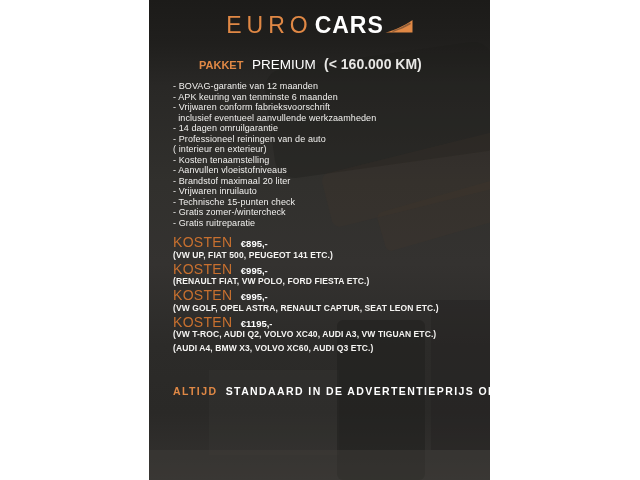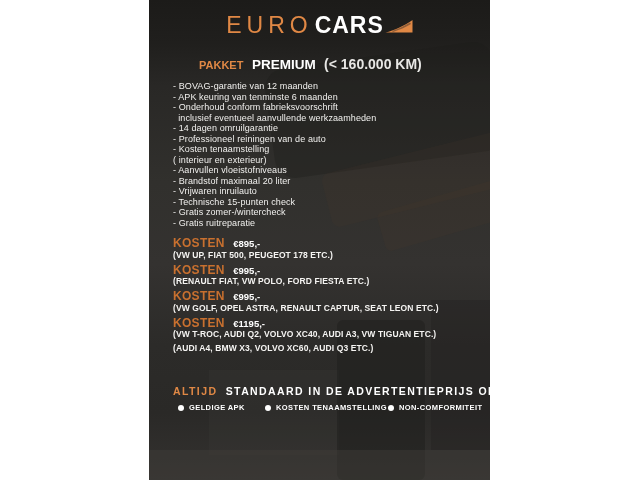--- a/index.html
+++ b/index.html
@@ -27,30 +27,30 @@
   .logo { position:absolute; left:0; top:12px; width:100%; text-align:center; white-space:nowrap; }
   .logo-euro { color:#e08845; font-size:23px; font-weight:400; letter-spacing:5px; }
   .logo-cars { color:#ffffff; font-size:23px; font-weight:bold; letter-spacing:1px; margin-left:2px; }
   .logo-swoosh { display:inline-block; vertical-align:baseline; margin-left:1px; }
 
   
   .content { position:absolute; left:24px; top:55px; width:300px; }
 
   .pkg-title { white-space:nowrap; }
   .pkg-title .accent { color:#e08845; font-size:11px; font-weight:bold;padding-left:26px; }
-  .pkg-title .main { color:#ffffff; font-size:13.5px; font-weight:bold; margin-left:4px; }
+  .pkg-title .main { color:#ffffff; font-size:13.5px; font-weight:normal; margin-left:4px; }
   .pkg-title .suffix { color:#e8e7e5; font-size:14px; font-weight:bold; margin-left:4px; }
 
   .features { margin-top:8px; }
   .feature-line { color:#f1f0ee; font-size:9px; line-height:10.5px; white-space:pre; letter-spacing:0.1px; }
 
   .pricing { margin-top:9px; }
   .price-block { margin-bottom:3px; }
   .price-row { white-space:nowrap; line-height:10.5px; }
-  .kosten-label { color:#c8702f; font-size:12px; font-weight:bold; letter-spacing:0.3px; }
+  .kosten-label { color:#c8702f; font-size:14px; font-weight:normal; letter-spacing:0.3px; }
   .kosten-price { color:#ffffff; font-size:9.5px; font-weight:bold; margin-left:4px; }
   .models-row { color:#f5f4f2; font-size:8.5px; font-weight:bold; line-height:11px; white-space:nowrap; letter-spacing:0.1px; }
 
   .footer { position:absolute; left:24px; top:385px; width:300px; }
   .footer-heading { white-space:nowrap; font-weight:bold; font-size:10.5px; letter-spacing:1.4px; }
   .footer-heading .accent { color:#e08845; }
   .footer-heading .main { color:#ffffff; margin-left:4px; }
   .footer-items { position:relative; height:14px; margin-top:6px; }
   .footer-item { position:absolute; top:0; white-space:nowrap; display:flex; align-items:center; }
   .footer-item .dot { width:6px; height:6px; border-radius:50%; background:#ffffff; margin-right:5px; flex:0 0 auto; }
@@ -89,41 +89,41 @@
     <div class="content">
       <div class="pkg-title">
         <span class="accent">PAKKET</span>
         <span class="main">PREMIUM</span>
         <span class="suffix">(&lt; 160.000 KM)</span>
       </div>
 
       <div class="features">
         <div class="feature-line">- BOVAG-garantie van 12 maanden</div>
         <div class="feature-line">- APK keuring van tenminste 6 maanden</div>
-        <div class="feature-line">- Onderhoud conform fabrieksvoorschrift</div>
+        <div class="feature-line">- Vrijwaren conform fabrieksvoorschrift</div>
         <div class="feature-line">  inclusief eventueel aanvullende werkzaamheden</div>
         <div class="feature-line">- 14 dagen omruilgarantie</div>
         <div class="feature-line">- Professioneel reiningen van de auto</div>
+        <div class="feature-line">( interieur en exterieur)</div>
         <div class="feature-line">- Kosten tenaamstelling</div>
-        <div class="feature-line">( interieur en exterieur)</div>
         <div class="feature-line">- Aanvullen vloeistofniveaus</div>
         <div class="feature-line">- Brandstof maximaal 20 liter</div>
         <div class="feature-line">- Vrijwaren inruilauto</div>
         <div class="feature-line">- Technische 15-punten check</div>
         <div class="feature-line">- Gratis zomer-/wintercheck</div>
         <div class="feature-line">- Gratis ruitreparatie</div>
       </div>
 
       <div class="pricing">
         <div class="price-block">
           <div class="price-row">
             <span class="kosten-label">KOSTEN</span>
             <span class="kosten-price">€895,-</span>
           </div>
-          <div class="models-row">(VW UP, FIAT 500, PEUGEOT 178 ETC.)</div>
+          <div class="models-row">(VW UP, FIAT 500, PEUGEOT 141 ETC.)</div>
         </div>
         <div class="price-block">
           <div class="price-row">
             <span class="kosten-label">KOSTEN</span>
             <span class="kosten-price">€995,-</span>
           </div>
           <div class="models-row">(RENAULT FIAT, VW POLO, FORD FIESTA ETC.)</div>
         </div>
         <div class="price-block">
           <div class="price-row">
@@ -143,30 +143,16 @@
           <div class="models-row">(AUDI A4, BMW X3, VOLVO XC60, AUDI Q3 ETC.)</div>
         </div>
       </div>
     </div>
 
     <div class="footer">
       <div class="footer-heading">
         <span class="accent">ALTIJD</span>
         <span class="main">STANDAARD IN DE ADVERTENTIEPRIJS OPGENOMEN:</span>
       </div>
-      <div class="footer-items">
-        <div class="footer-item fi-0">
-          <span class="dot"></span>
-          <span class="label">GELDIGE APK</span>
-        </div>
-        <div class="footer-item fi-1">
-          <span class="dot"></span>
-          <span class="label">KOSTEN TENAAMSTELLING</span>
-        </div>
-        <div class="footer-item fi-2">
-          <span class="dot"></span>
-          <span class="label">NON-COMFORMITEIT</span>
-        </div>
-      </div>
     </div>
 
   </div>
 </div>
 
 </body></html>

